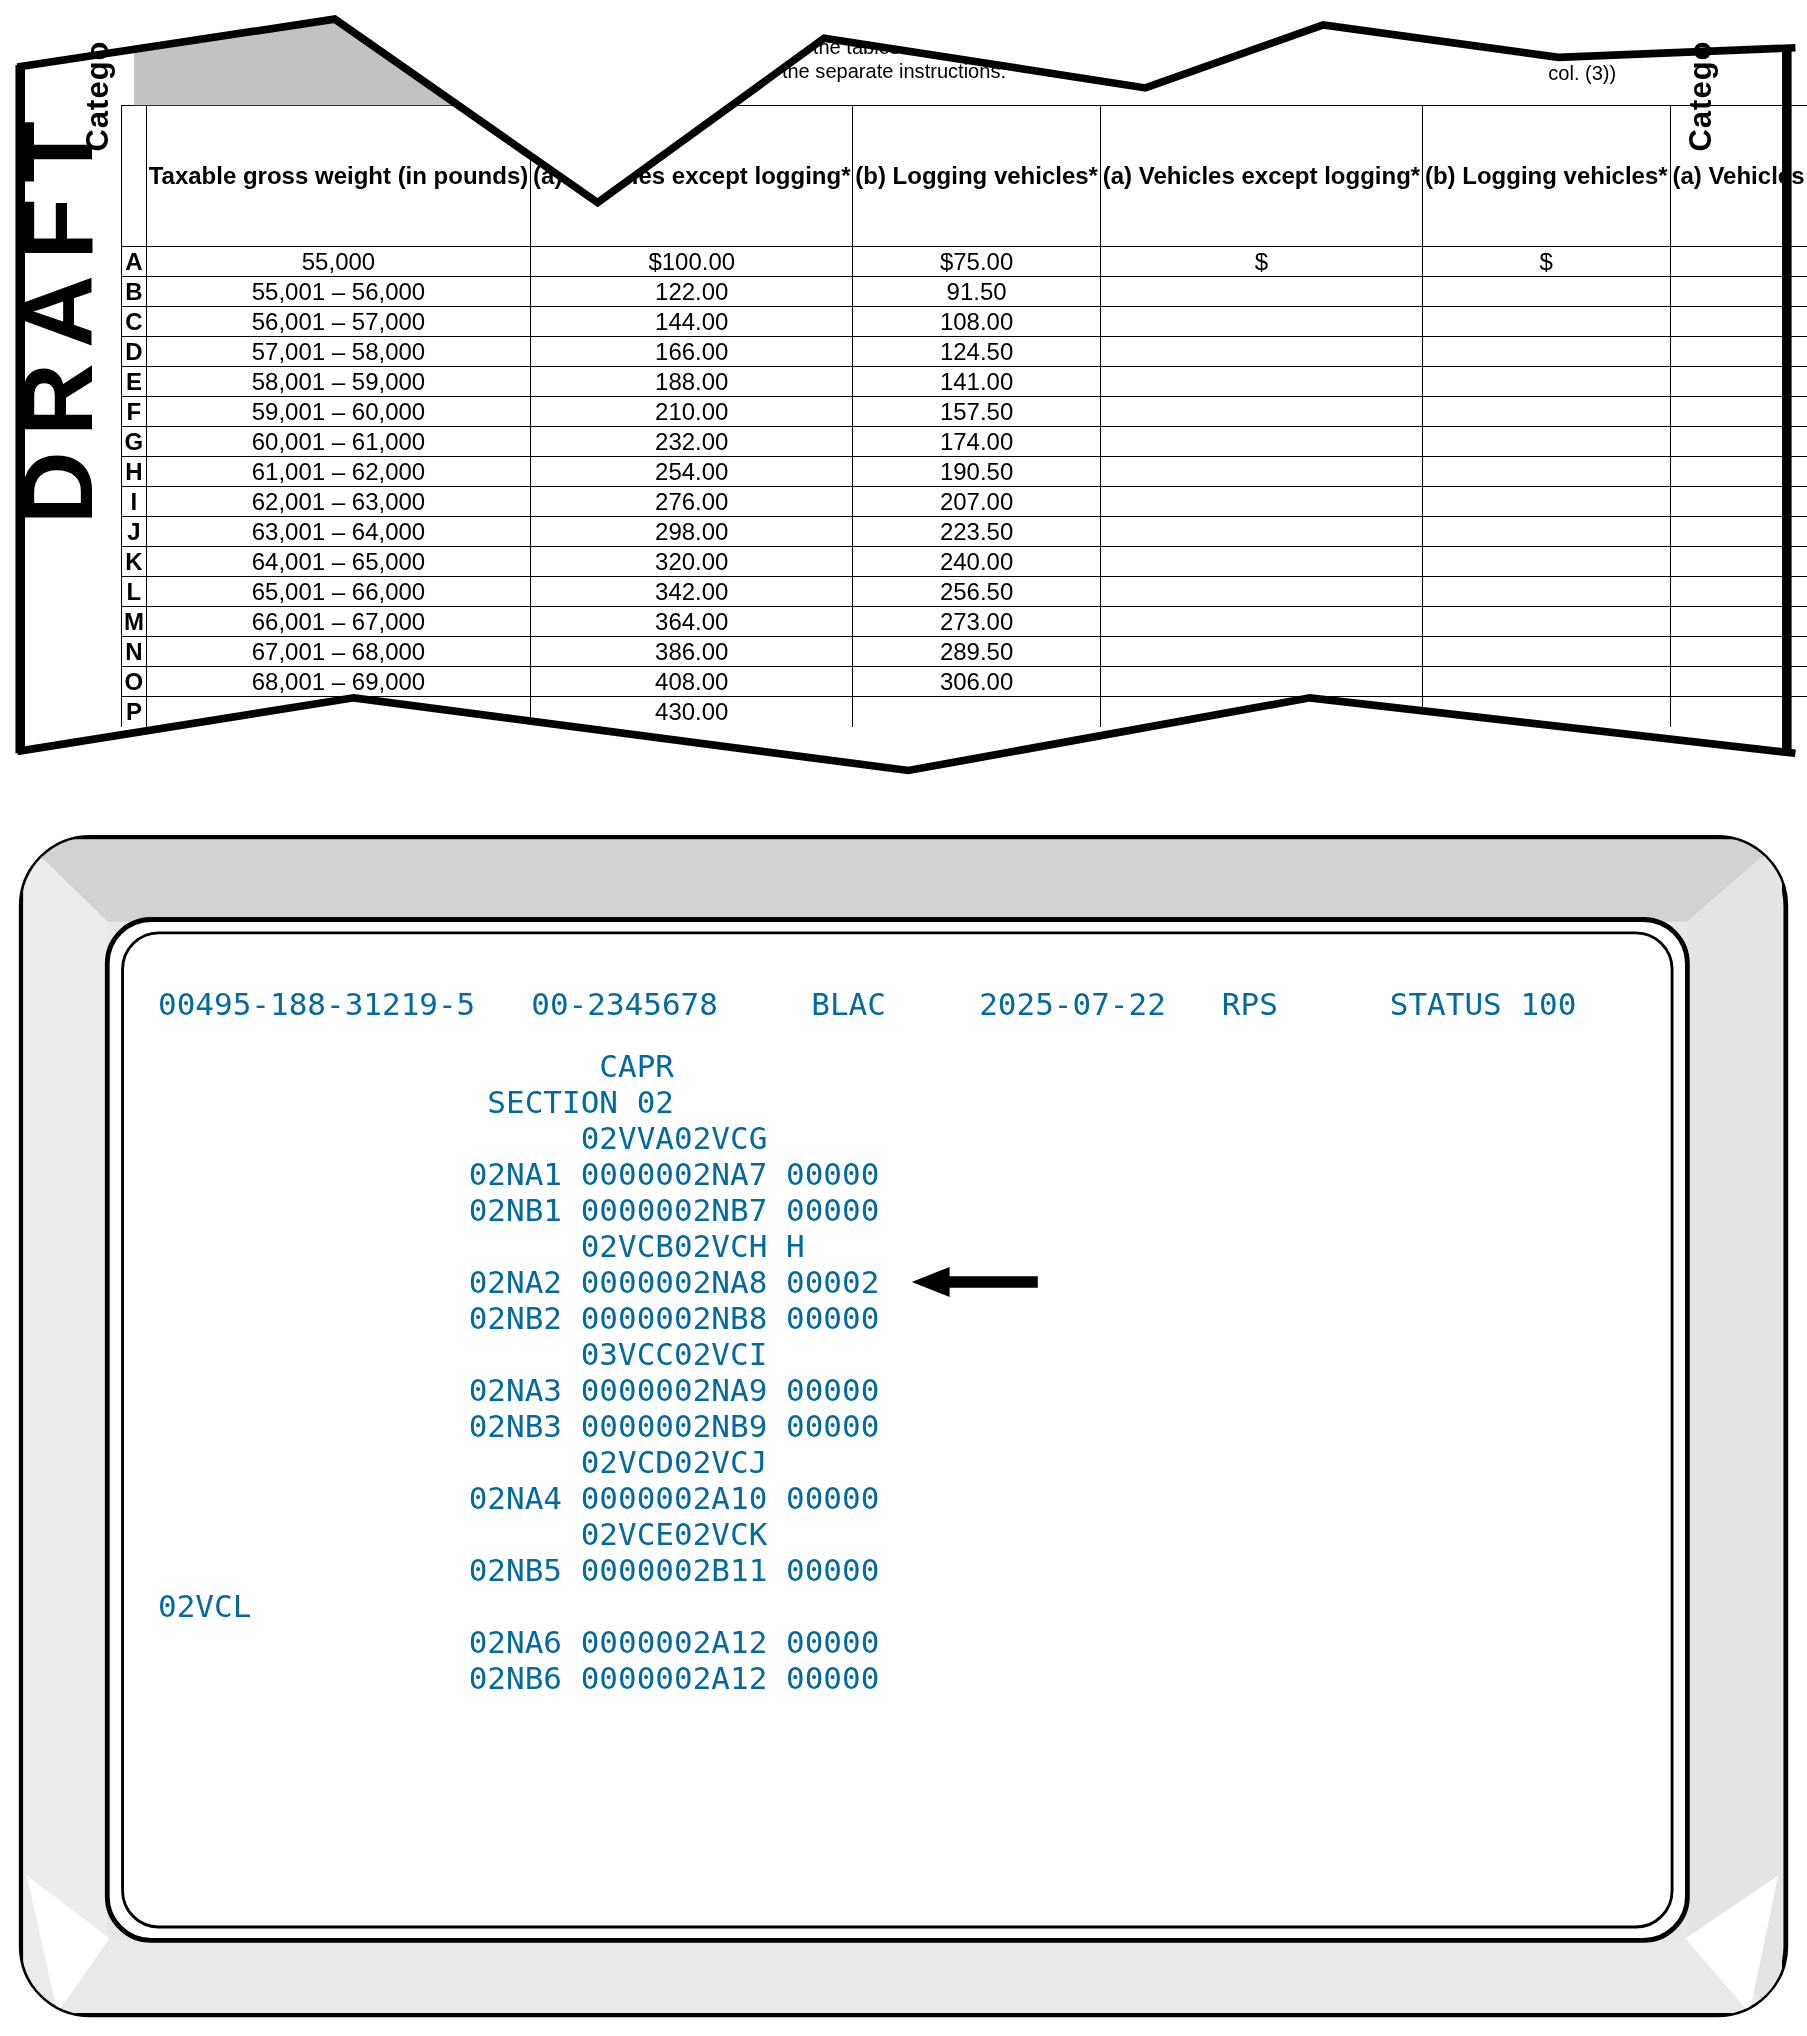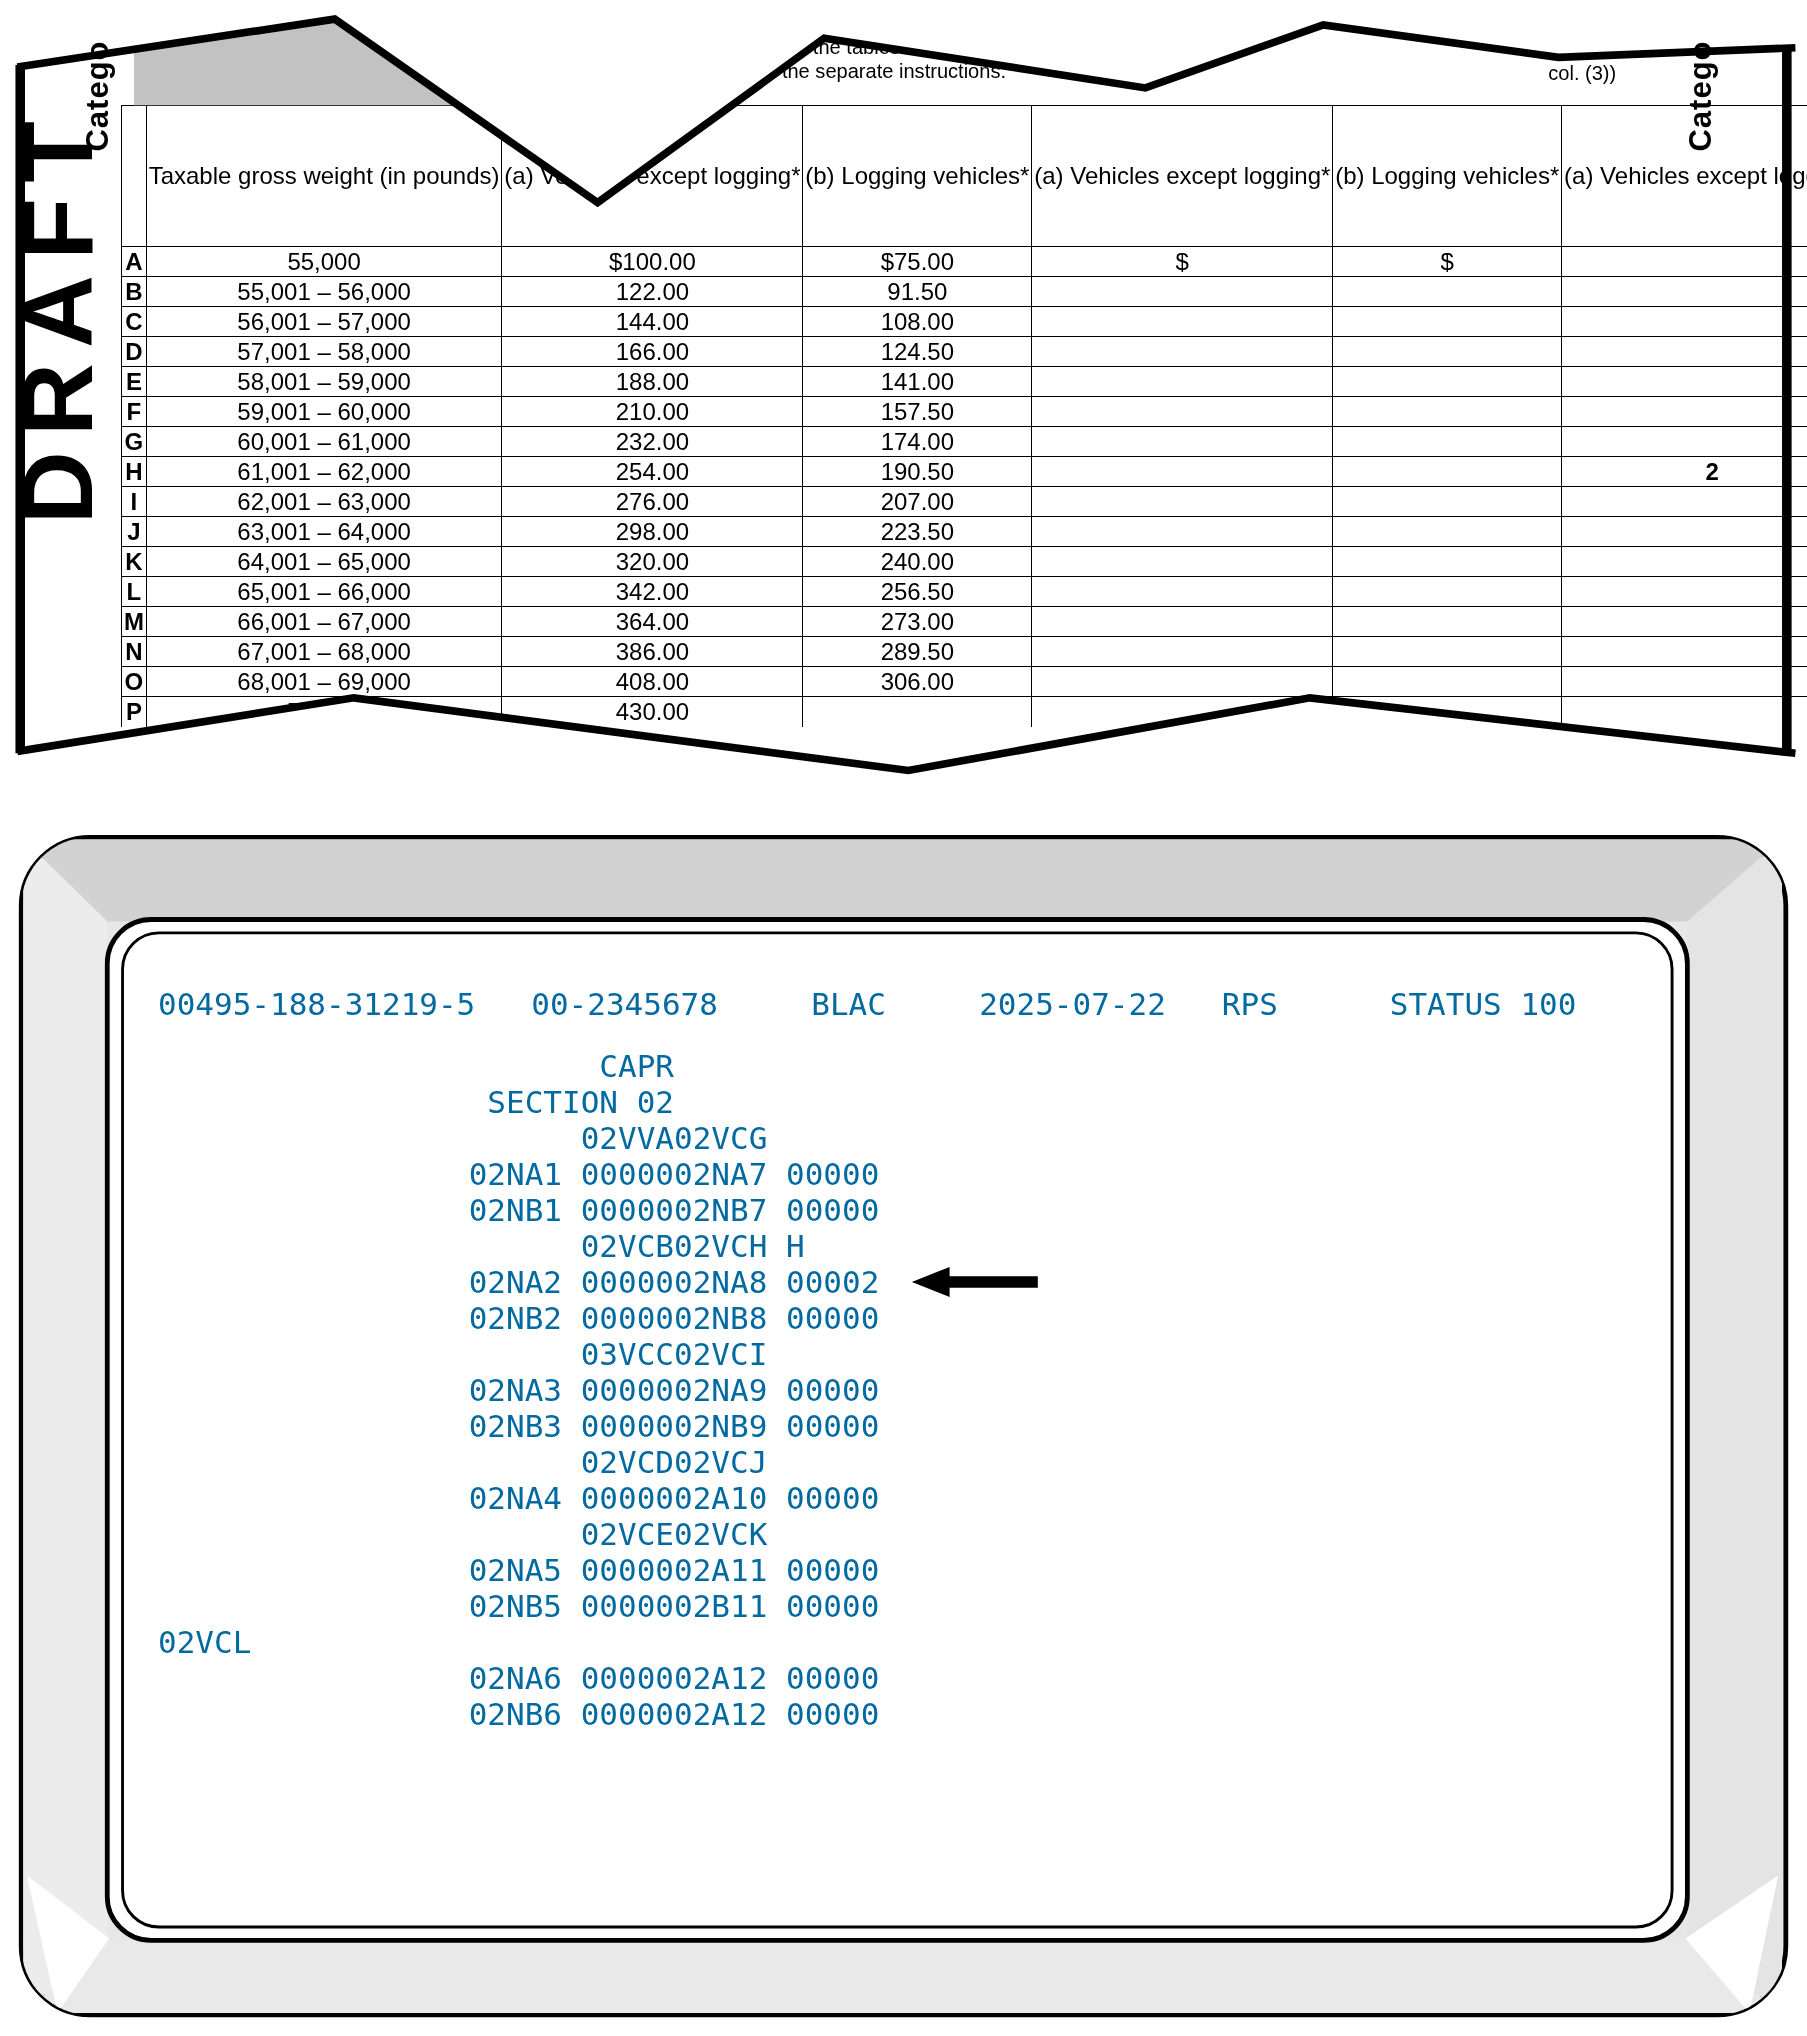--- a/index.html
+++ b/index.html
@@ -4,21 +4,21 @@
 <style>
   html,body{margin:0;padding:0;background:#fff;}
   body{width:1808px;height:2036px;position:relative;font-family:"Liberation Sans",sans-serif;color:#000;overflow:hidden;}
 
   
   .form-wrap{position:absolute;left:0;top:0;width:1808px;height:803px;}
   table.taxtable{position:absolute;left:121px;top:105px;border-collapse:collapse;table-layout:fixed;z-index:1;}
   table.taxtable td{border:1.9px solid #000;padding:0 1.9px;font-size:24px;text-align:center;overflow:hidden;white-space:nowrap;}
   tr.hdr{height:141px;}
   tr.datarow{height:30px;}
-  td.hd{font-weight:normal;font-size:19px;line-height:22px;white-space:pre-line;vertical-align:middle;}
+  td.hd{font-weight:bold;font-size:19px;line-height:22px;white-space:pre-line;vertical-align:middle;}
   td.hd-cat-l{border-left:none;border-top:none;}
   td.cat{font-weight:bold;font-size:25px;}
   td.num{text-align:right;padding-right:15.3px;}
   td.dollar{text-align:left;padding-left:7.6px;}
   td.entry{font-weight:bold;}
   tr.torn-row td{border-bottom:none;}
 
   .rot{position:absolute;transform:translate(-50%,-50%) rotate(-90deg);transform-origin:center;white-space:nowrap;z-index:6;}
   .draft{font-size:101px;font-weight:bold;letter-spacing:15.3px;}
   .catlabel{font-size:31px;font-weight:bold;letter-spacing:1px;}
@@ -295,19 +295,18 @@
   <div class="trow"><span class="tl">02NB1 00000</span><span>02NB7 00000</span></div>
   <div class="trow"><span class="tl">02VCB</span><span>02VCH H</span></div>
   <div class="trow"><span class="tl">02NA2 00000</span><span>02NA8 00002</span><span class="ptr-arrow"></span></div>
   <div class="trow"><span class="tl">02NB2 00000</span><span>02NB8 00000</span></div>
   <div class="trow"><span class="tl">03VCC</span><span>02VCI</span></div>
   <div class="trow"><span class="tl">02NA3 00000</span><span>02NA9 00000</span></div>
   <div class="trow"><span class="tl">02NB3 00000</span><span>02NB9 00000</span></div>
   <div class="trow"><span class="tl">02VCD</span><span>02VCJ</span></div>
   <div class="trow"><span class="tl">02NA4 00000</span><span>02A10 00000</span></div>
   <div class="trow"><span class="tl">02VCE</span><span>02VCK</span></div>
-  <div class="trow"><span class="tl">02NA5 00000</span><span>02A11 00000</span></div>
   <div class="trow"><span class="tl">02NB5 00000</span><span>02B11 00000</span></div>
   <div class="trow"><span>02VCL</span></div>
   <div class="trow"><span class="tl">02NA6 00000</span><span>02A12 00000</span></div>
   <div class="trow"><span class="tl">02NB6 00000</span><span>02A12 00000</span></div>
 </div>
 
 
 </body></html>

